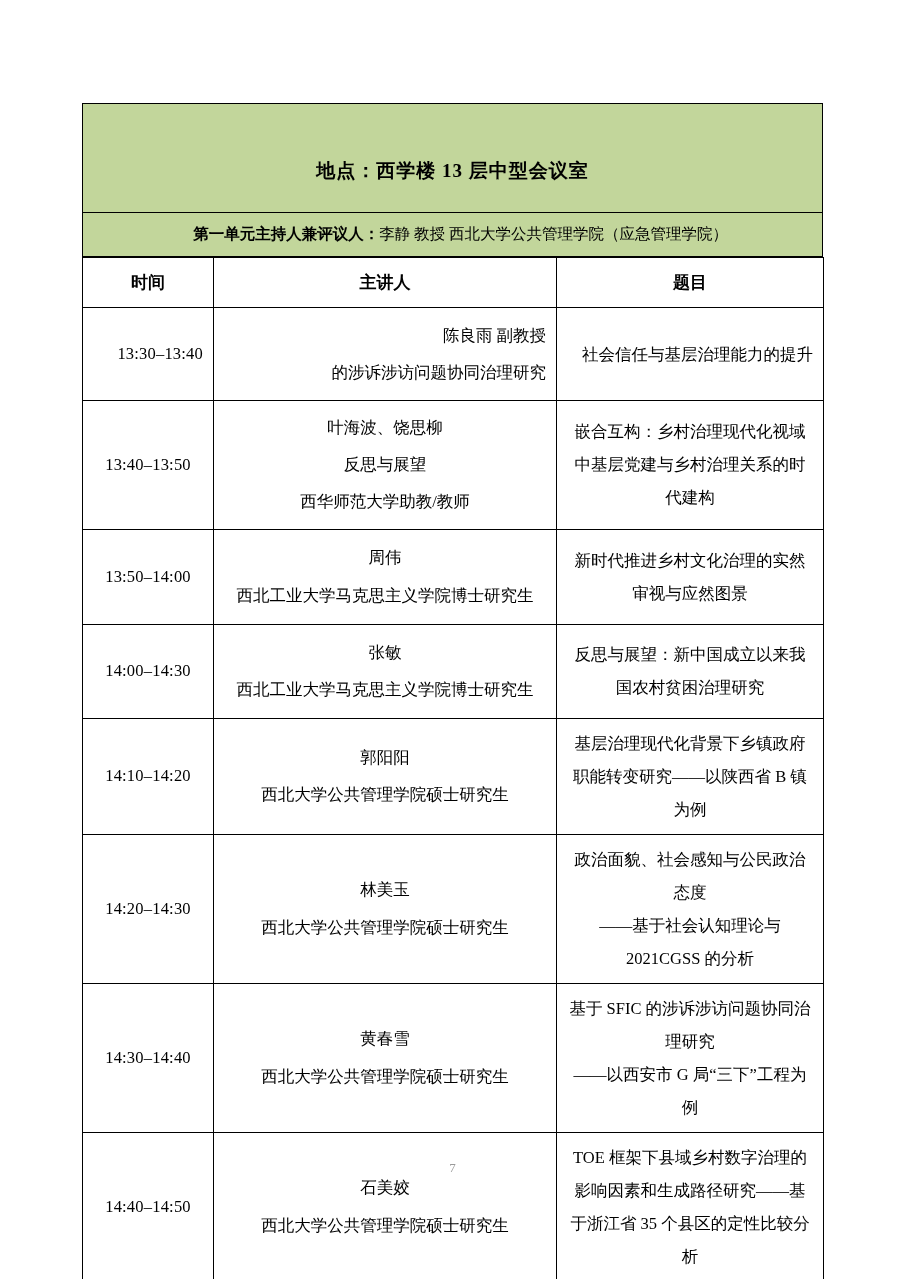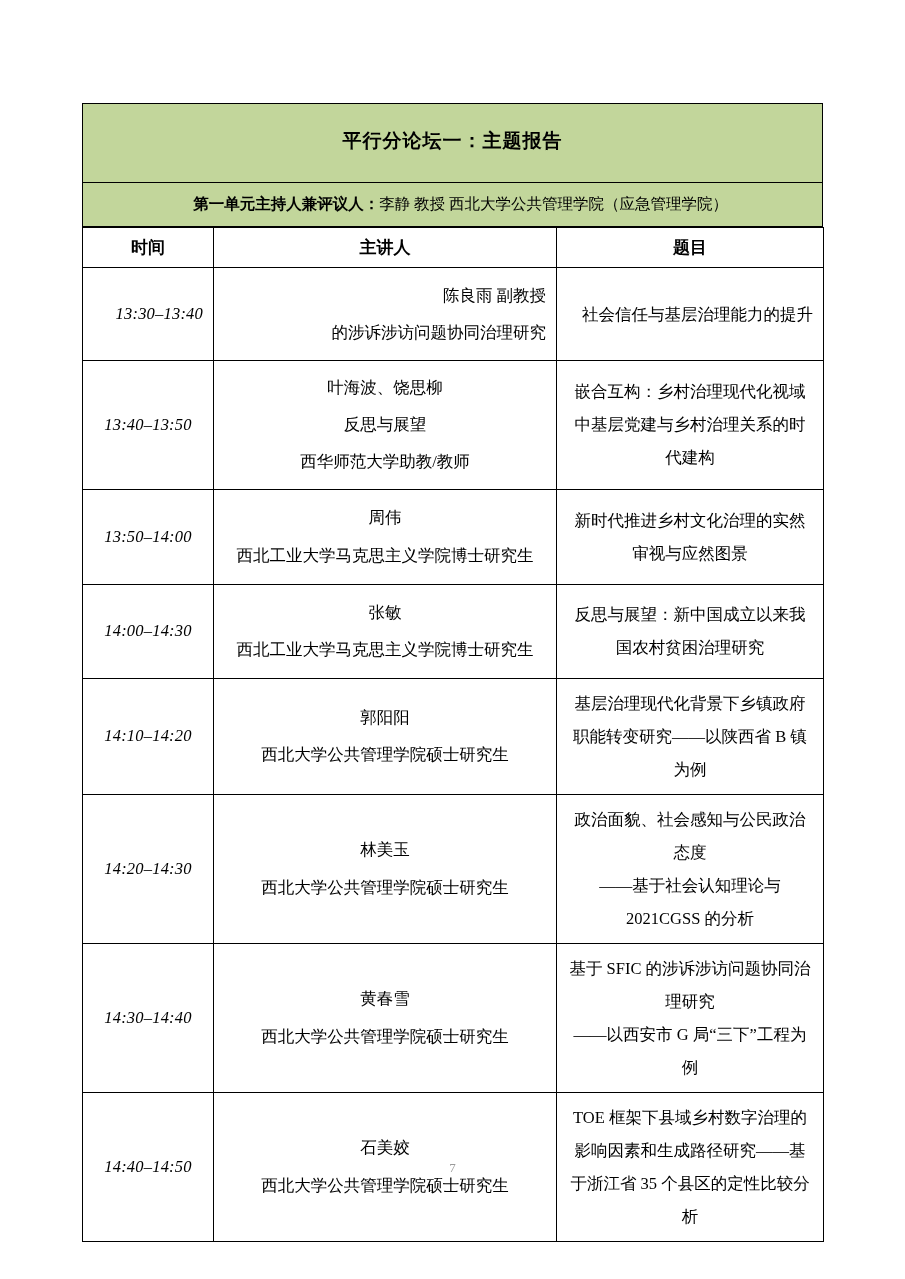--- a/index.html
+++ b/index.html
@@ -62,29 +62,28 @@
     text-align: center;
     padding: 8px 10px;
     font-size: 16.5px;
   }
   col.c-time    { width: 131px; }
   col.c-speaker { width: 343px; }
   col.c-title   { width: 267px; }
 
   table.schedule thead th {
     font-weight: bold;
-    height: 40px;
+    height: 50px;
     font-size: 17px;
     background: #ffffff;
   }
   td.col-time {
     font-size: 17px;
     letter-spacing: 0.2px;
     white-space: nowrap;
-    font-style: italic;
   }
   td.col-speaker .speaker-line { line-height: 2.25; }
   td.col-title  { line-height: 2.0; }
   td.col-title .title-line { line-height: 2.0; }
 
   
   tbody tr:nth-child(1) td { height: 93px; text-align: right; }
   tbody tr:nth-child(2) td { height: 97px; }
   tbody tr:nth-child(3) td { height: 95px; }
   tbody tr:nth-child(4) td { height: 94px; }
@@ -102,21 +101,21 @@
     font-size: 13px;
     color: #9a9a9a;
   }
 </style>
 </head>
 <body>
 
 <div class="doc-block">
 
   <div class="green-header">
-    <div class="gh-title">平行分论坛一：主题报告</div>
+    <div class="gh-location">地点：西学楼 13 层中型会议室</div>
   </div>
 
   <div class="session-row">
     <span class="session-label">第一单元主持人兼评议人：</span><span class="session-value">李静 教授 西北大学公共管理学院（应急管理学院）</span>
   </div>
 
   <table class="schedule">
     <colgroup>
       <col class="c-time">
       <col class="c-speaker">

